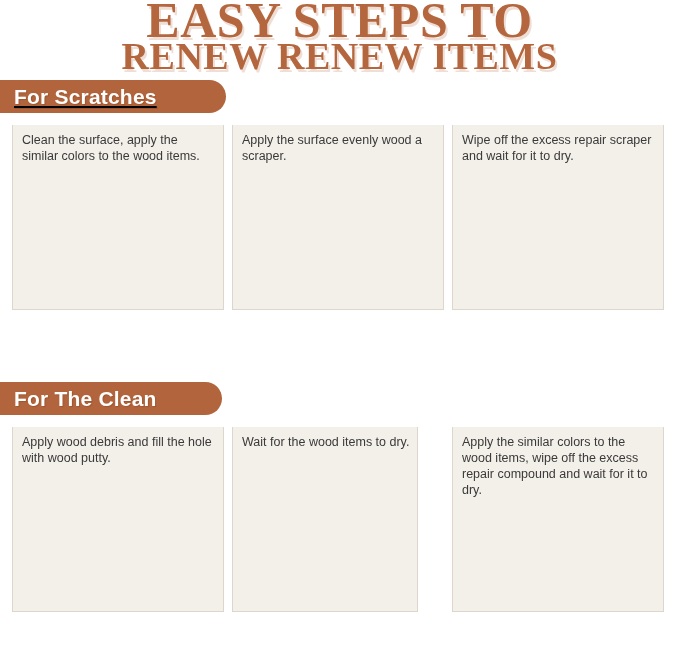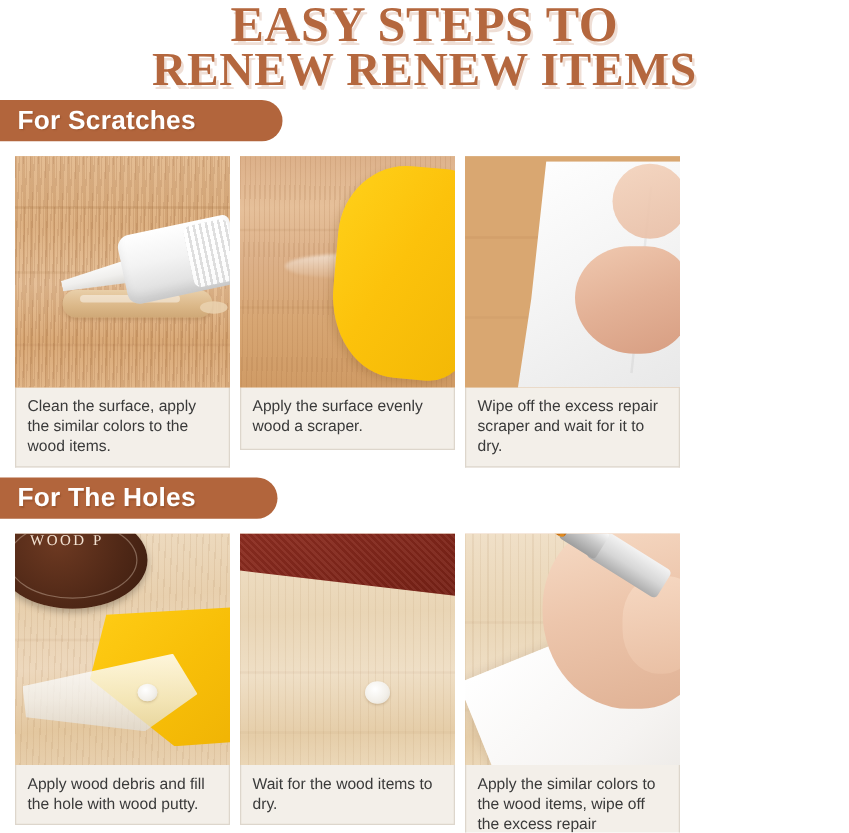--- a/index.html
+++ b/index.html
@@ -13,21 +13,21 @@
   .page{position:relative;width:679px;height:666px;background:#fff;}
 
   
   .title-block{
     position:absolute;left:0;top:2px;width:679px;
     text-align:center;
   }
   .title-line{
     font-family:"Liberation Serif", serif;
     font-weight:bold;
-    font-size:40px;
+    font-size:50px;
     line-height:36px;
     letter-spacing:0.5px;
     color:#b4673e;
     text-shadow:2px 3px 0 rgba(180,103,62,0.22);
     white-space:nowrap;
   }
   .title-line.l2{font-size:38px;}
 
   
   .banner{
@@ -41,30 +41,30 @@
   .banner-label{
     color:#ffffff;
     font-family:"Liberation Sans", sans-serif;
     font-weight:bold;
     font-size:21px;
     letter-spacing:0.2px;
     padding-left:14px;
     text-shadow:1px 1px 1px rgba(120,60,30,0.35);
     white-space:nowrap;
   }
-  #banner-scratches{top:80px;width:226px;}
+  #banner-scratches{top:80px;width:226px;text-decoration:underline;}
   #banner-holes{top:382px;width:222px;}
 
   
   .row{position:absolute;left:12px;width:655px;display:flex;gap:8px;}
   #row-1{top:125px;}
   #row-2{top:427px;}
   .card{
-    width:172px;
-    display:flex;flex-direction:column;
+    width:212px;
+    display:flex;flex-direction:row;
     position:relative;
   }
   .photo{
     position:relative;
     height:185px;
     overflow:hidden;
     background:#d9a977;
   }
   .caption{
     background:#f3efe9;
@@ -335,21 +335,21 @@
           <div class="cloth-fold"></div>
         </div>
         <div class="finger2"></div>
         <div class="finger"></div>
       </div>
       <div class="caption">Wipe off the excess repair scraper and wait for it to dry.</div>
     </div>
   </div>
 
   <div class="banner" id="banner-holes">
-    <span class="banner-label">For The Holes</span>
+    <span class="banner-label">For The Clean</span>
   </div>
 
   <div class="row" id="row-2">
 
     <div class="card">
       <div class="photo">
         <div class="wood wood-light"></div>
         <div class="grain-line" style="top:84px;opacity:.35;"></div>
         <div class="jar">
           <div class="jar-ring"></div>

